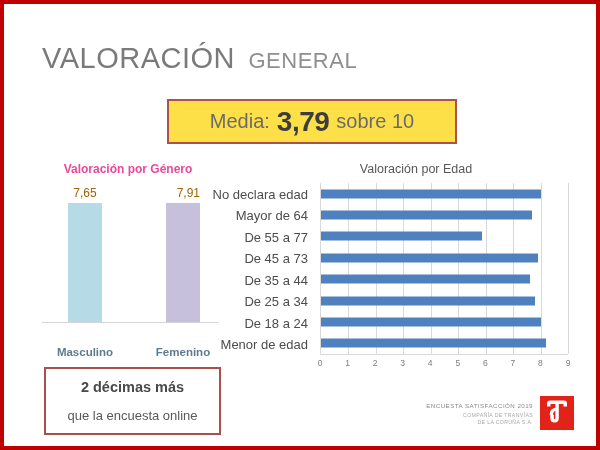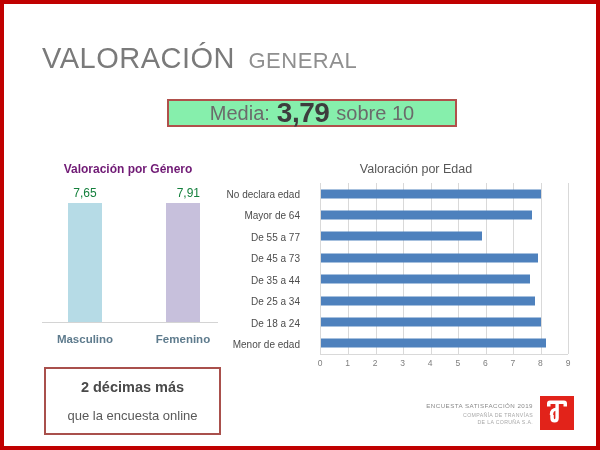--- a/index.html
+++ b/index.html
@@ -29,23 +29,23 @@
   #title-sub {
     font-size: 22px;
     color: #8f8f8f;
     letter-spacing: 0.5px;
     margin-left: 9px;
   }
   
   #media-box {
     position: absolute;
     left: 163px; top: 95px;
-    width: 290px; height: 28px;
+    width: 290px; height: 45px;
     border: 2px solid #b0504b;
-    background: #86efac;
+    background: #fde047;
     display: flex;
     align-items: center;
     justify-content: center;
     white-space: nowrap;
   }
   .media-label {
     font-size: 20px;
     color: #6b6b6b;
   }
   #media-value {
@@ -59,21 +59,21 @@
   
   #gender-chart {
     position: absolute;
     left: 26px; top: 158px;
     width: 196px; height: 180px;
   }
   #gender-title {
     text-align: center;
     font-size: 12px;
     font-weight: bold;
-    color: #701a75;
+    color: #ec4899;
     margin-bottom: 10px;
   }
   #gender-plot {
     position: relative;
     height: 137px;
     margin: 0 8px;
   }
   .gender-col {
     position: absolute;
     bottom: 0;
@@ -81,37 +81,37 @@
     display: flex;
     flex-direction: column;
     justify-content: flex-end;
     align-items: center;
     height: 100%;
   }
   .gender-col.m { left: 30px; }
   .gender-col.f { left: 128px; align-items: flex-end; }
   .gender-val {
     font-size: 12px;
-    color: #15803d;
+    color: #a16207;
     margin-bottom: 3px;
     white-space: nowrap;
   }
   .gender-bar { width: 34px; }
   .gender-bar.m { background: #b6dbe6; }
   .gender-bar.f { background: #c7c0dc; }
   #gender-axis {
     position: absolute;
     left: 4px; right: 0; bottom: 0;
     height: 1px;
     background: #d4d4d4;
   }
   #gender-cats {
     position: relative;
     height: 24px;
-    margin: 3px 8px;
+    margin: 16px 8px;
   }
   .gender-cat {
     position: absolute;
     top: 7px;
     width: 80px;
     text-align: center;
     font-size: 11.5px;
     font-weight: bold;
     color: #5e7b8d;
   }
@@ -134,22 +134,22 @@
     position: relative;
     height: 172px;
   }
   #age-labels {
     position: absolute;
     left: 0; top: 0;
     width: 84px; height: 100%;
   }
   .age-label {
     position: absolute;
-    right: 16px;
-    font-size: 10px;
+    right: 8px;
+    font-size: 13px;
     color: #4c4c4c;
     white-space: nowrap;
     transform: translateY(-50%);
   }
   #age-plot {
     position: absolute;
     left: 88px; top: 0;
     right: 12px; height: 100%;
     border-left: 1px solid #d9d9d9;
     border-bottom: 1px solid #d9d9d9;

